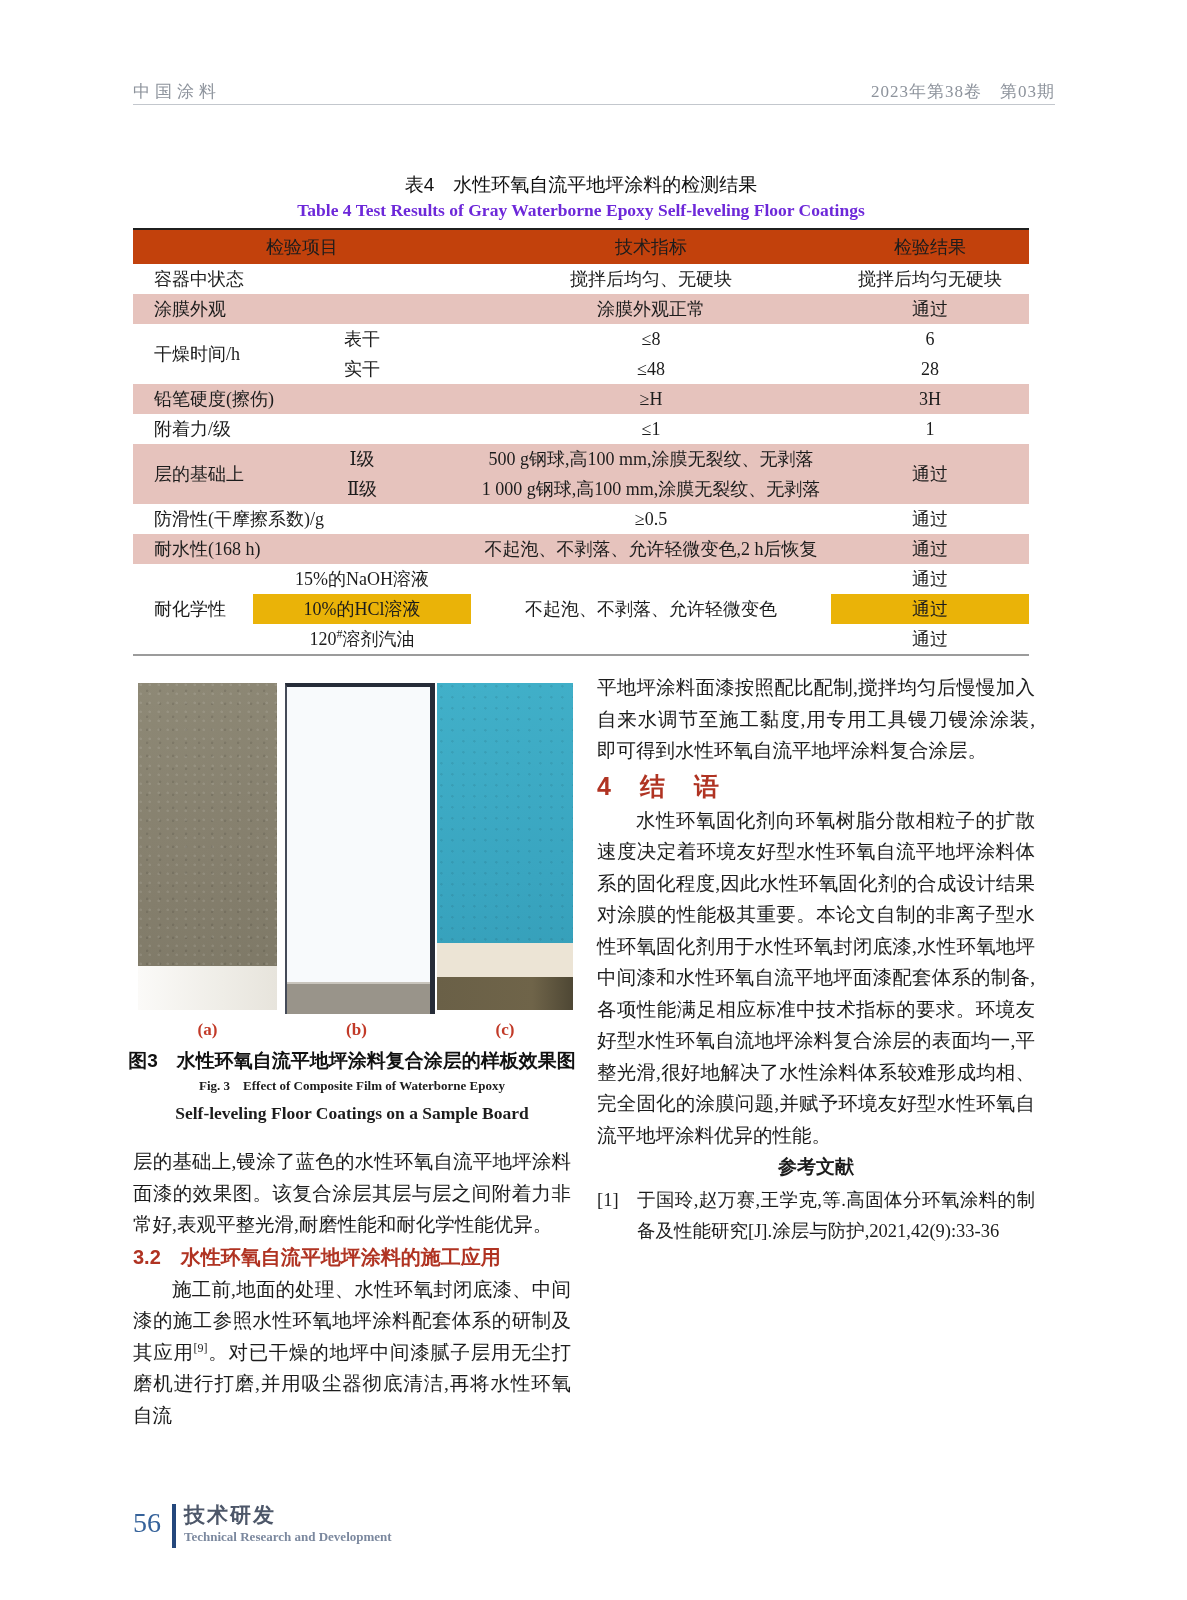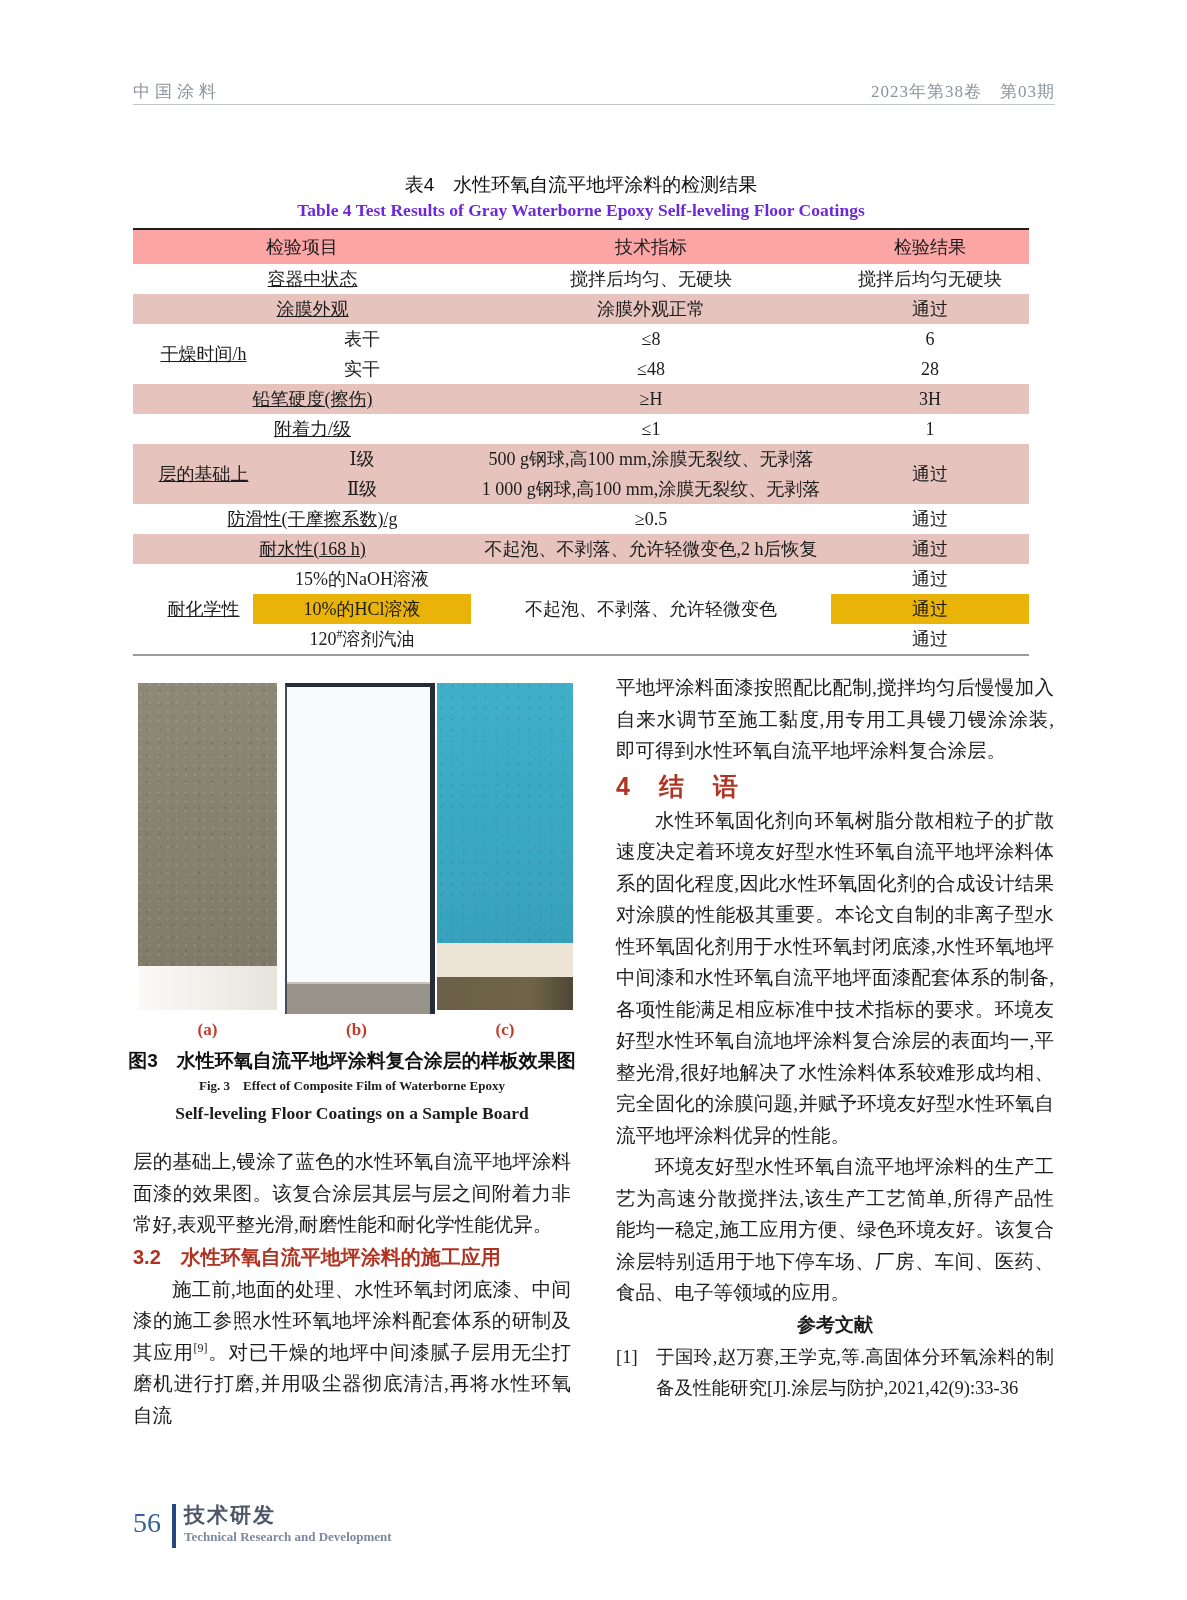--- a/index.html
+++ b/index.html
@@ -14,22 +14,22 @@
   #journal-name{left:133px;top:80px;font-size:17px;color:#8d939c;letter-spacing:5px;}
   #issue-info{right:132px;top:80px;font-size:17px;color:#8d939c;letter-spacing:1px;}
   #head-rule{left:133px;top:104px;width:922px;height:0;border-top:1.5px solid #c3c7cd;}
   
   #tbl-title-zh{left:133px;top:172px;width:896px;text-align:center;font-weight:normal;font-size:19px;color:#111;}
   #tbl-title-en{left:133px;top:200px;width:896px;text-align:center;font-weight:bold;font-size:17.5px;color:#6d28d9;}
   
   #t4{left:133px;top:228px;width:896px;border-collapse:collapse;table-layout:fixed;
       border-top:2.5px solid #1f1f1f;border-bottom:2px solid #9b9b9b;font-size:18px;color:#1c1c1c;}
   #t4 td,#t4 th{padding:0;vertical-align:middle;font-weight:normal;height:30px;line-height:22px;}
-  #t4 tr.hdr td{background:#fca5a5;height:34px;}
-  #t4 .item{text-align:center;padding-left:21px;text-decoration:underline;}
+  #t4 tr.hdr td{background:#c2410c;height:34px;}
+  #t4 .item{text-align:left;padding-left:21px;}
   #t4 .c{text-align:center;}
   #t4 .shade{background:#e6c3bd;}
   #t4 .hl{background:#eab308;}
   
   .sample{position:absolute;top:683px;height:327px;overflow:hidden;}
   #sample-a{left:138px;width:139px;background:linear-gradient(163deg,#93публ 0%,#8e8976 0%,#857f6d 55%,#7c7765 100%);}
   #sample-a{background:
       radial-gradient(circle at 30% 20%, rgba(255,255,255,.10) 1px, transparent 1.6px),
       radial-gradient(circle at 70% 60%, rgba(0,0,0,.10) 1px, transparent 1.6px),
       linear-gradient(163deg,#8e8976 0%,#857f6d 55%,#7c7765 100%);
@@ -49,21 +49,21 @@
       background:linear-gradient(90deg,#6a6047 0%,#6f6449 70%,#4e4734 100%);}
   .panel-label{position:absolute;top:1020px;text-align:center;font-size:17px;font-weight:bold;color:#c23a28;}
   #label-a{left:138px;width:139px;} #label-b{left:285px;width:143px;} #label-c{left:437px;width:136px;}
   
   #fig-cap-zh{left:126px;top:1048px;width:452px;text-align:center;font-weight:bold;font-size:19px;color:#111;}
   #fig-cap-en1{left:126px;top:1077px;width:452px;text-align:center;font-weight:bold;font-size:13px;}
   #fig-cap-en2{left:126px;top:1103px;width:452px;text-align:center;font-weight:bold;font-size:17.5px;}
   
   .col{position:absolute;width:438px;font-size:19.5px;line-height:31.5px;text-align:justify;}
   #left-col{left:133px;top:1146px;}
-  #right-col{left:597px;top:672px;margin-left:19px;}
+  #right-col{left:597px;top:672px;}
   .col p{margin:0;}
   .indent{text-indent:2em;}
   sup{font-size:12px;line-height:0;}
   .h-sub{color:#b03322;font-weight:bold;font-size:20px;margin:3px 0 2px;line-height:33px;text-align:left;}
   .h-main{color:#b03322;font-weight:bold;font-size:25px;margin:12px 0 9px;line-height:38px;text-align:left;letter-spacing:2px;}
   .refs-h{font-weight:bold;font-size:19px;text-align:center;margin:20px 0 8px;}
   .ref{display:flex;font-size:18.5px;line-height:31px;margin-top:2px;}
   .ref .mk{flex:0 0 40px;}
   .ref .tx{flex:1;text-align:justify;}
   
@@ -185,21 +185,20 @@
 <div class="col" id="left-col">
   <p>层的基础上,镘涂了蓝色的水性环氧自流平地坪涂料面漆的效果图。该复合涂层其层与层之间附着力非常好,表观平整光滑,耐磨性能和耐化学性能优异。</p>
   <p class="h-sub sans">3.2　水性环氧自流平地坪涂料的施工应用</p>
   <p class="indent">施工前,地面的处理、水性环氧封闭底漆、中间漆的施工参照水性环氧地坪涂料配套体系的研制及其应用<sup>[9]</sup>。对已干燥的地坪中间漆腻子层用无尘打磨机进行打磨,并用吸尘器彻底清洁,再将水性环氧自流</p>
 </div>
 
 <div class="col" id="right-col">
   <p>平地坪涂料面漆按照配比配制,搅拌均匀后慢慢加入自来水调节至施工黏度,用专用工具镘刀镘涂涂装,即可得到水性环氧自流平地坪涂料复合涂层。</p>
   <p class="h-main sans">4　结　语</p>
   <p class="indent">水性环氧固化剂向环氧树脂分散相粒子的扩散速度决定着环境友好型水性环氧自流平地坪涂料体系的固化程度,因此水性环氧固化剂的合成设计结果对涂膜的性能极其重要。本论文自制的非离子型水性环氧固化剂用于水性环氧封闭底漆,水性环氧地坪中间漆和水性环氧自流平地坪面漆配套体系的制备,各项性能满足相应标准中技术指标的要求。环境友好型水性环氧自流地坪涂料复合涂层的表面均一,平整光滑,很好地解决了水性涂料体系较难形成均相、完全固化的涂膜问题,并赋予环境友好型水性环氧自流平地坪涂料优异的性能。</p>
-  <p class="indent">环境友好型水性环氧自流平地坪涂料的生产工艺为高速分散搅拌法,该生产工艺简单,所得产品性能均一稳定,施工应用方便、绿色环境友好。该复合涂层特别适用于地下停车场、厂房、车间、医药、食品、电子等领域的应用。</p>
   <p class="refs-h sans">参考文献</p>
   <div id="refs">
       <div class="ref">
         <span class="mk">[1]</span>
         <span class="tx">于国玲,赵万赛,王学克,等.高固体分环氧涂料的制备及性能研究[J].涂层与防护,2021,42(9):33-36</span>
       </div>
     </div>
 </div>
 
 <div class="abs" id="pg-num">56</div>

